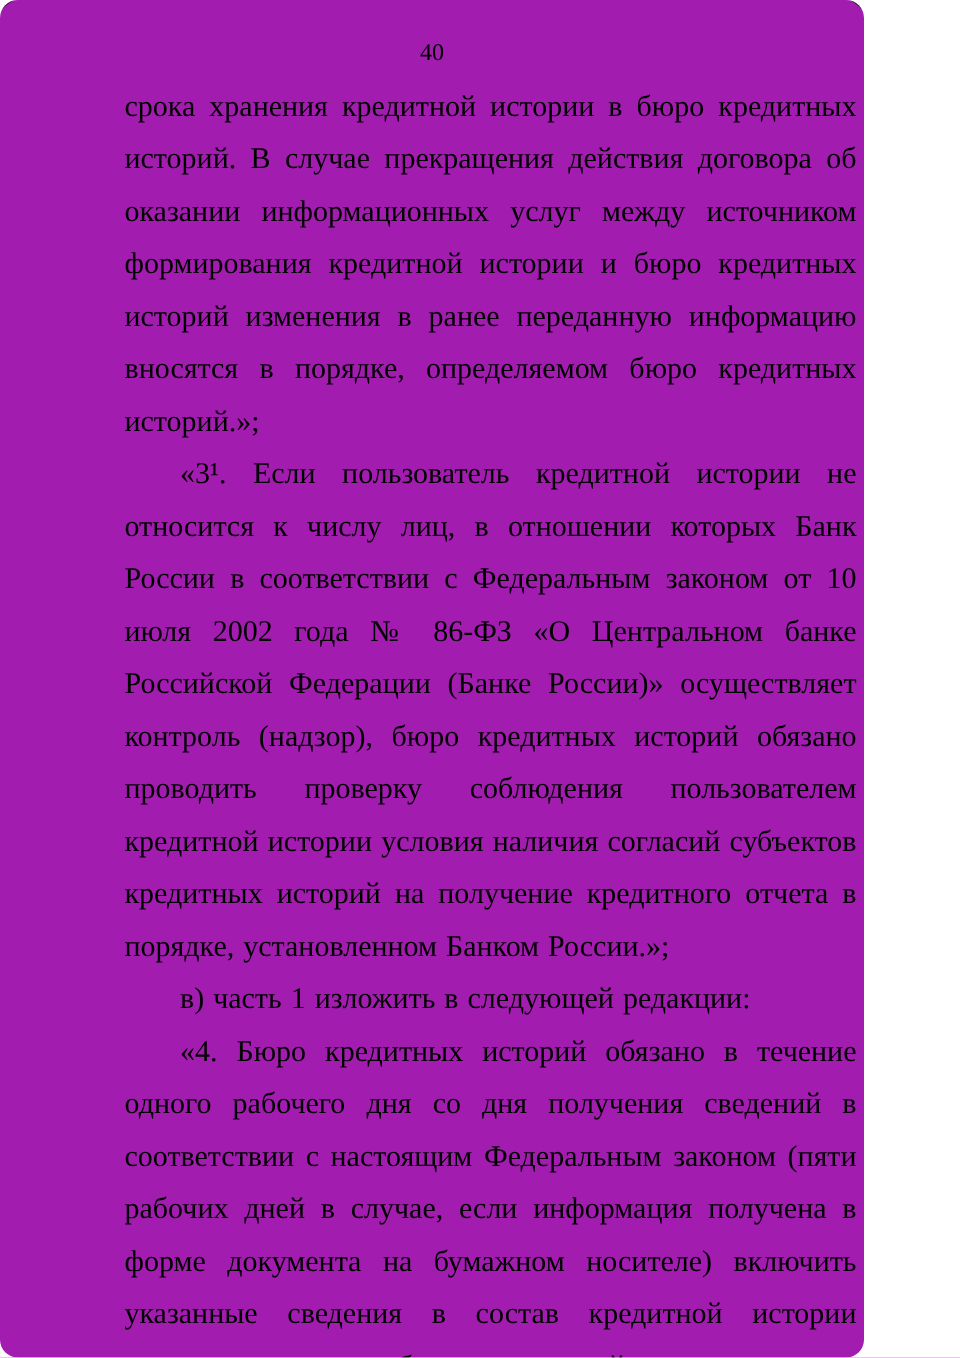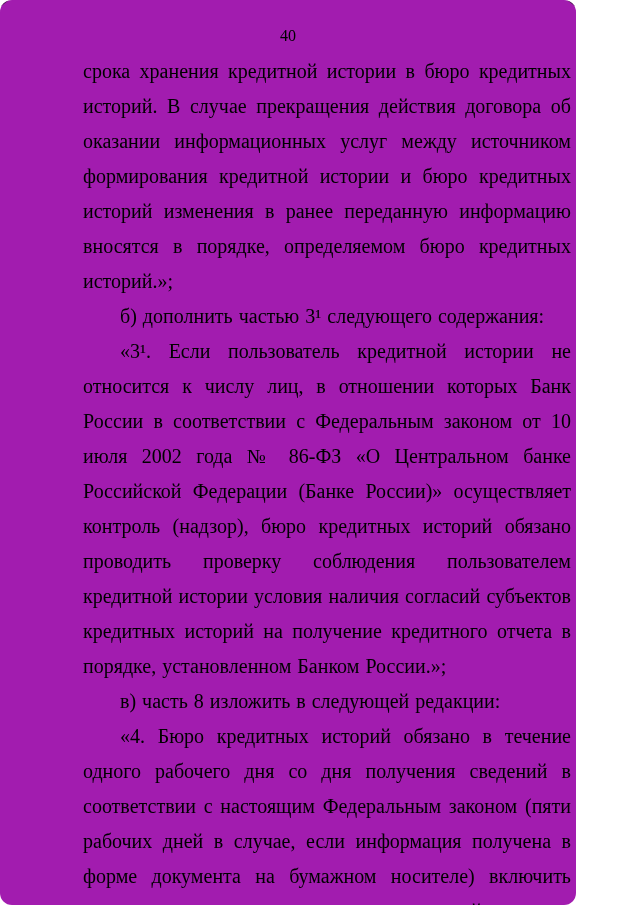--- a/index.html
+++ b/index.html
@@ -65,19 +65,18 @@
 
 <div class="page">
 
   <div class="artifact tl"></div>
   <div class="artifact tr"></div>
 
   <div class="page-number">40</div>
 
   <div class="content">
     <p>срока хранения кредитной истории в бюро кредитных историй. В случае прекращения действия договора об оказании информационных услуг между источником формирования кредитной истории и бюро кредитных историй изменения в ранее переданную информацию вносятся в порядке, определяемом бюро кредитных историй.»;</p>
-    <p class="indent">б) дополнить частью 3¹ следующего содержания:</p>
     <p class="indent">«3¹. Если пользователь кредитной истории не относится к числу лиц, в отношении которых Банк России в соответствии с Федеральным законом от 10 июля 2002 года № 86-ФЗ «О Центральном банке Российской Федерации (Банке России)» осуществляет контроль (надзор), бюро кредитных историй обязано проводить проверку соблюдения пользователем кредитной истории условия наличия согласий субъектов кредитных историй на получение кредитного отчета в порядке, установленном Банком России.»;</p>
-    <p class="indent">в) часть 8 изложить в следующей редакции:</p>
+    <p class="indent">в) часть 1 изложить в следующей редакции:</p>
     <p class="indent">«4. Бюро кредитных историй обязано в течение одного рабочего дня со дня получения сведений в соответствии с настоящим Федеральным законом (пяти рабочих дней в случае, если информация получена в форме документа на бумажном носителе) включить указанные сведения в состав кредитной истории соответствующего субъекта кредитной истории.»;</p>
   </div>
 
 </div>
 
 </body></html>

